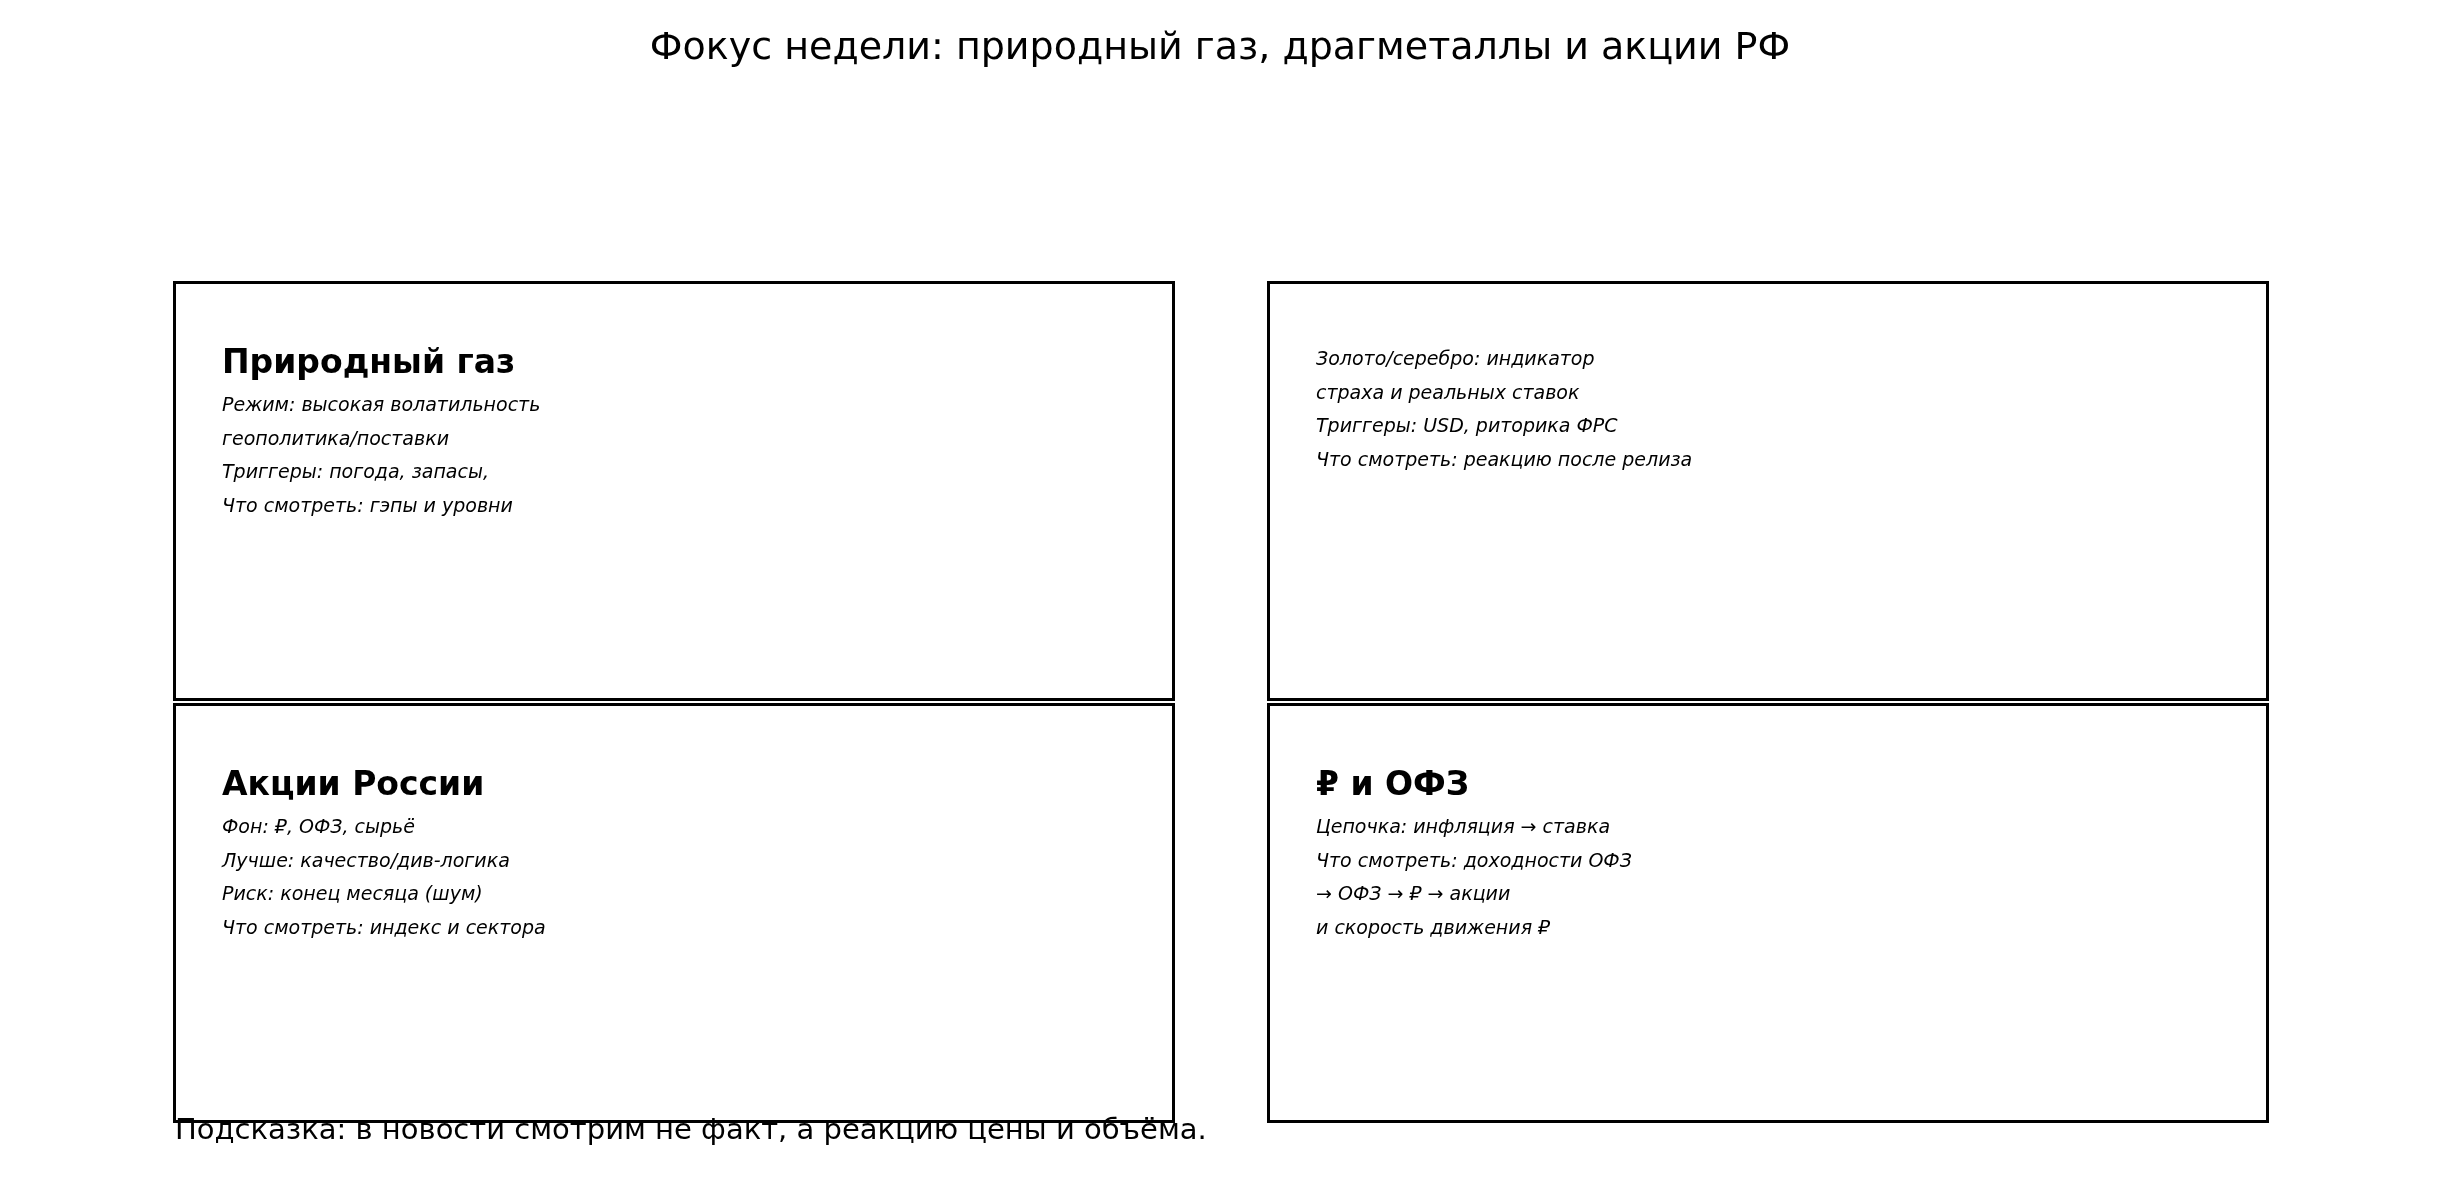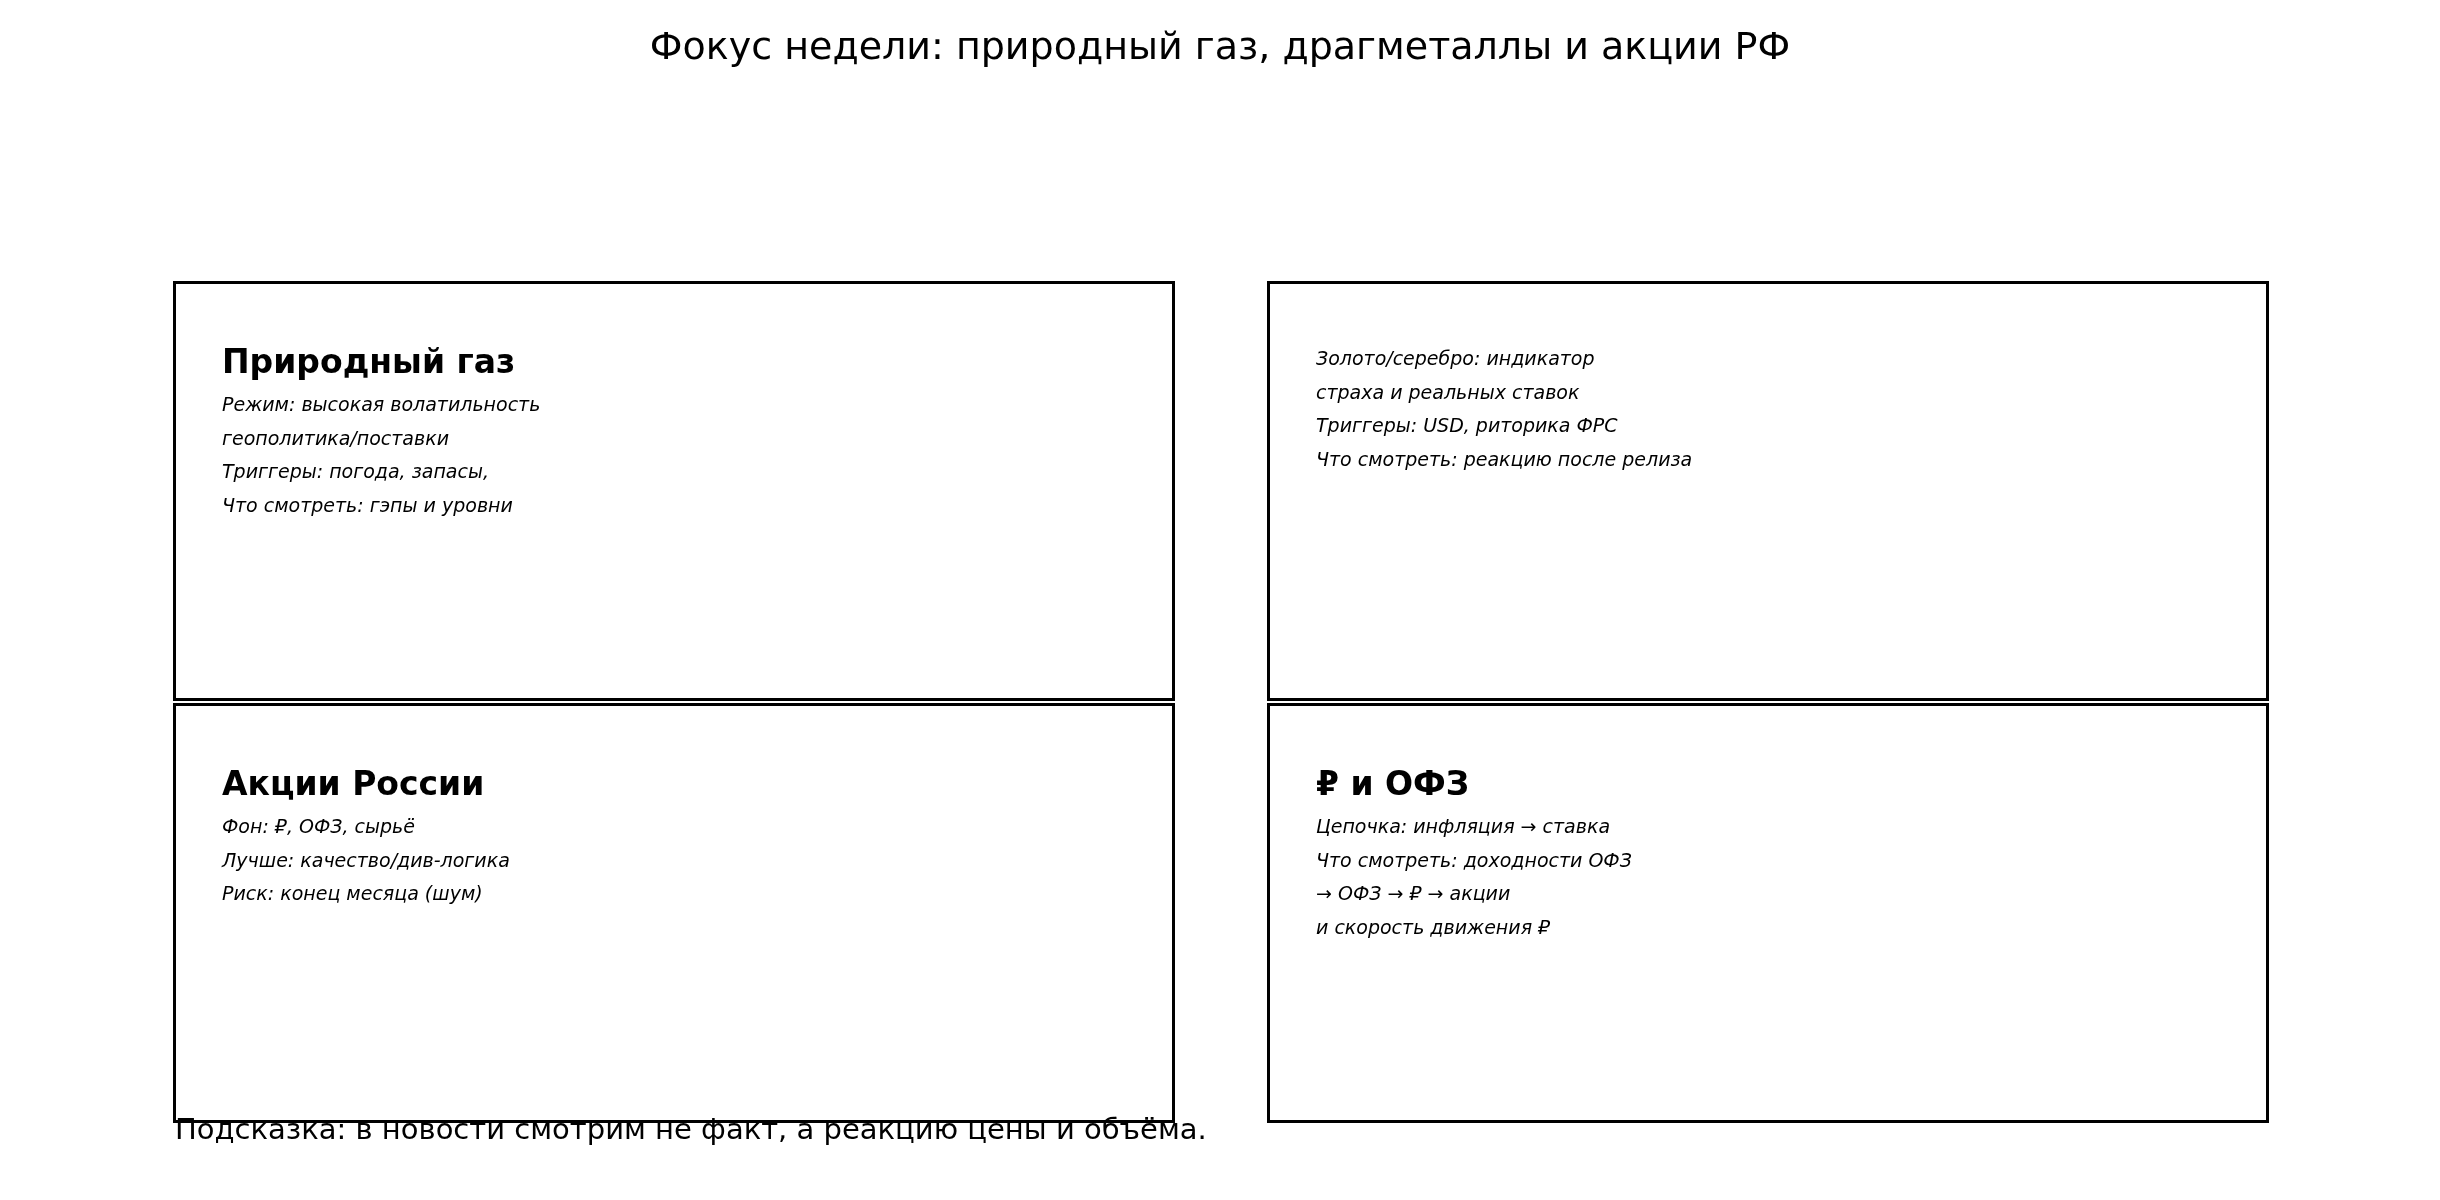--- a/index.html
+++ b/index.html
@@ -88,20 +88,21 @@
     <div class="card-line">Что смотреть: реакцию после релиза</div>
   </div>
 </div>
 
 <div class="card" id="card-stocks">
   <div class="card-content">
     <div class="card-heading">Акции России</div>
     <div class="card-line">Фон: ₽, ОФЗ, сырьё</div>
     <div class="card-line">Лучше: качество/див-логика</div>
     <div class="card-line">Риск: конец месяца (шум)</div>
+    <div class="card-line">Что смотреть: индекс и сектора</div>
   </div>
 </div>
 
 <div class="card" id="card-rub">
   <div class="card-content">
     <div class="card-heading">₽ и ОФЗ</div>
     <div class="card-line">Цепочка: инфляция → ставка</div>
     <div class="card-line">Что смотреть: доходности ОФЗ</div>
     <div class="card-line">→ ОФЗ → ₽ → акции</div>
     <div class="card-line">и скорость движения ₽</div>

